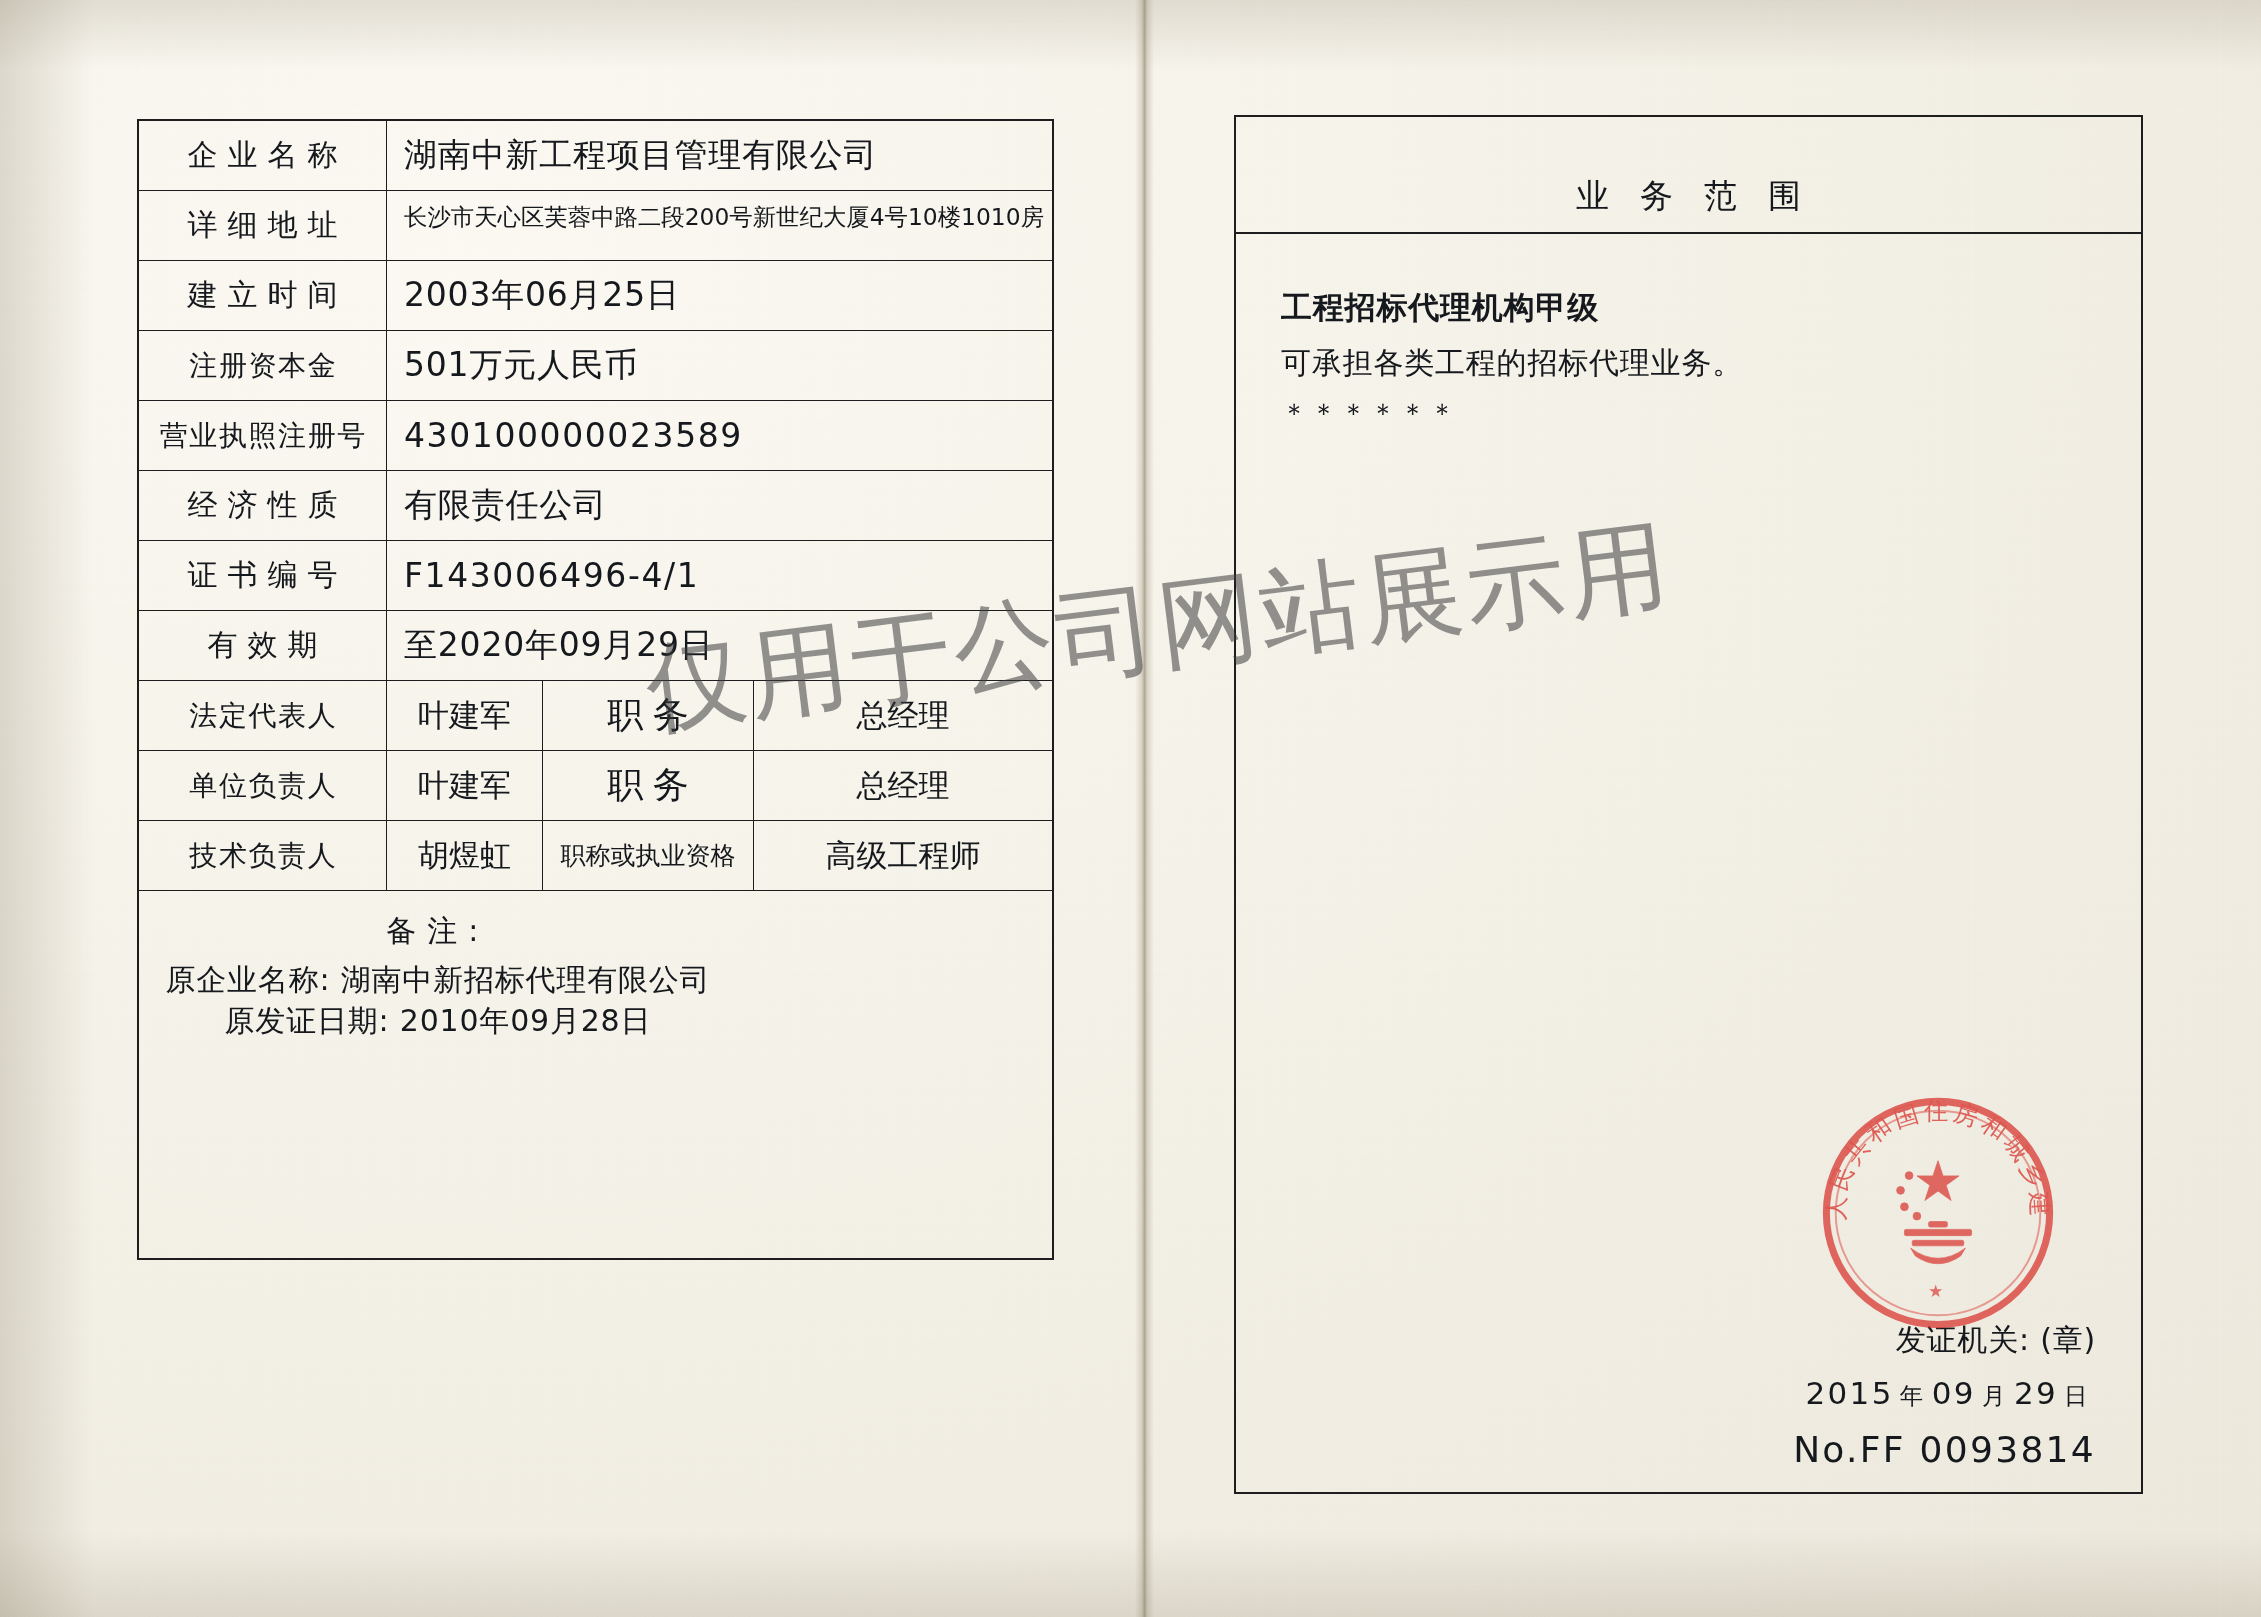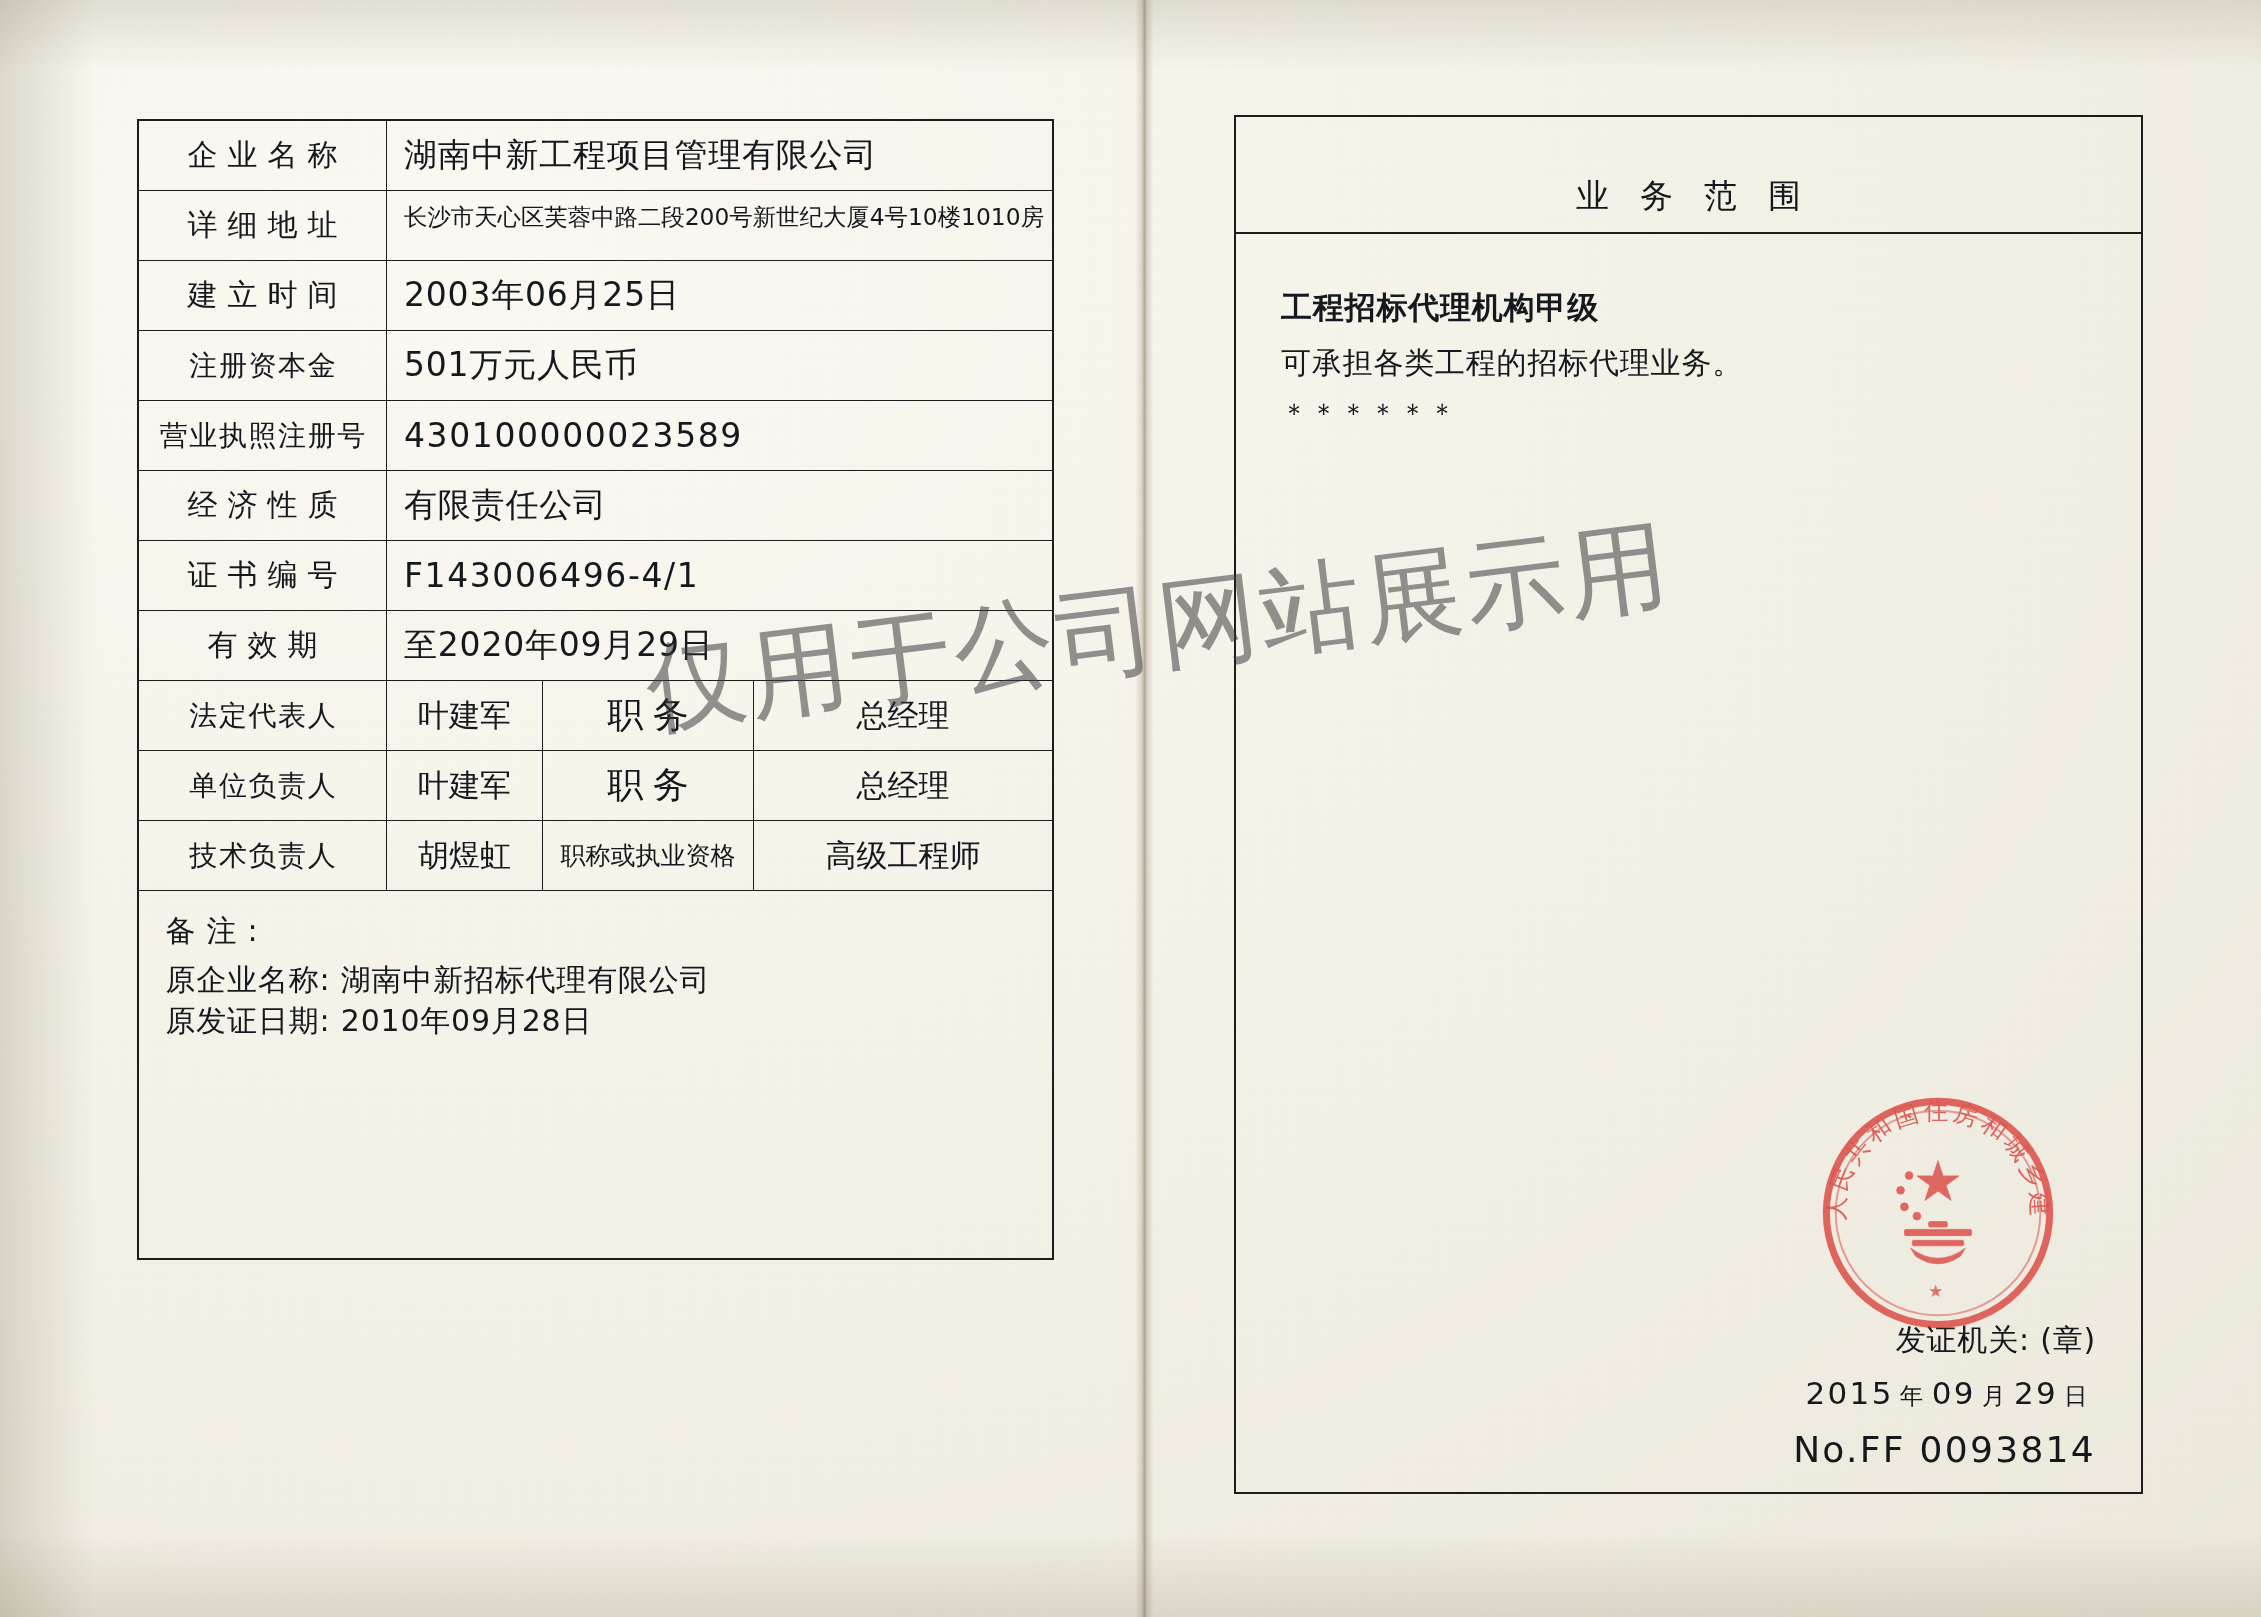--- a/index.html
+++ b/index.html
@@ -163,20 +163,21 @@
     font-size: 31px;
     color: #15181c;
     min-height: 69px;
   }
 
   
   #remarks {
     box-sizing: border-box;
     height: 367px;
     padding: 20px 20px 0 26.5px;
+    text-align: center;
   }
   #remarks .rm-title {
     font-size: 30px;
     letter-spacing: 11px;
     color: #15181c;
     margin-bottom: 7.8px;
   }
   #remarks .rm-line {
     font-size: 30px;
     color: #15181c;

